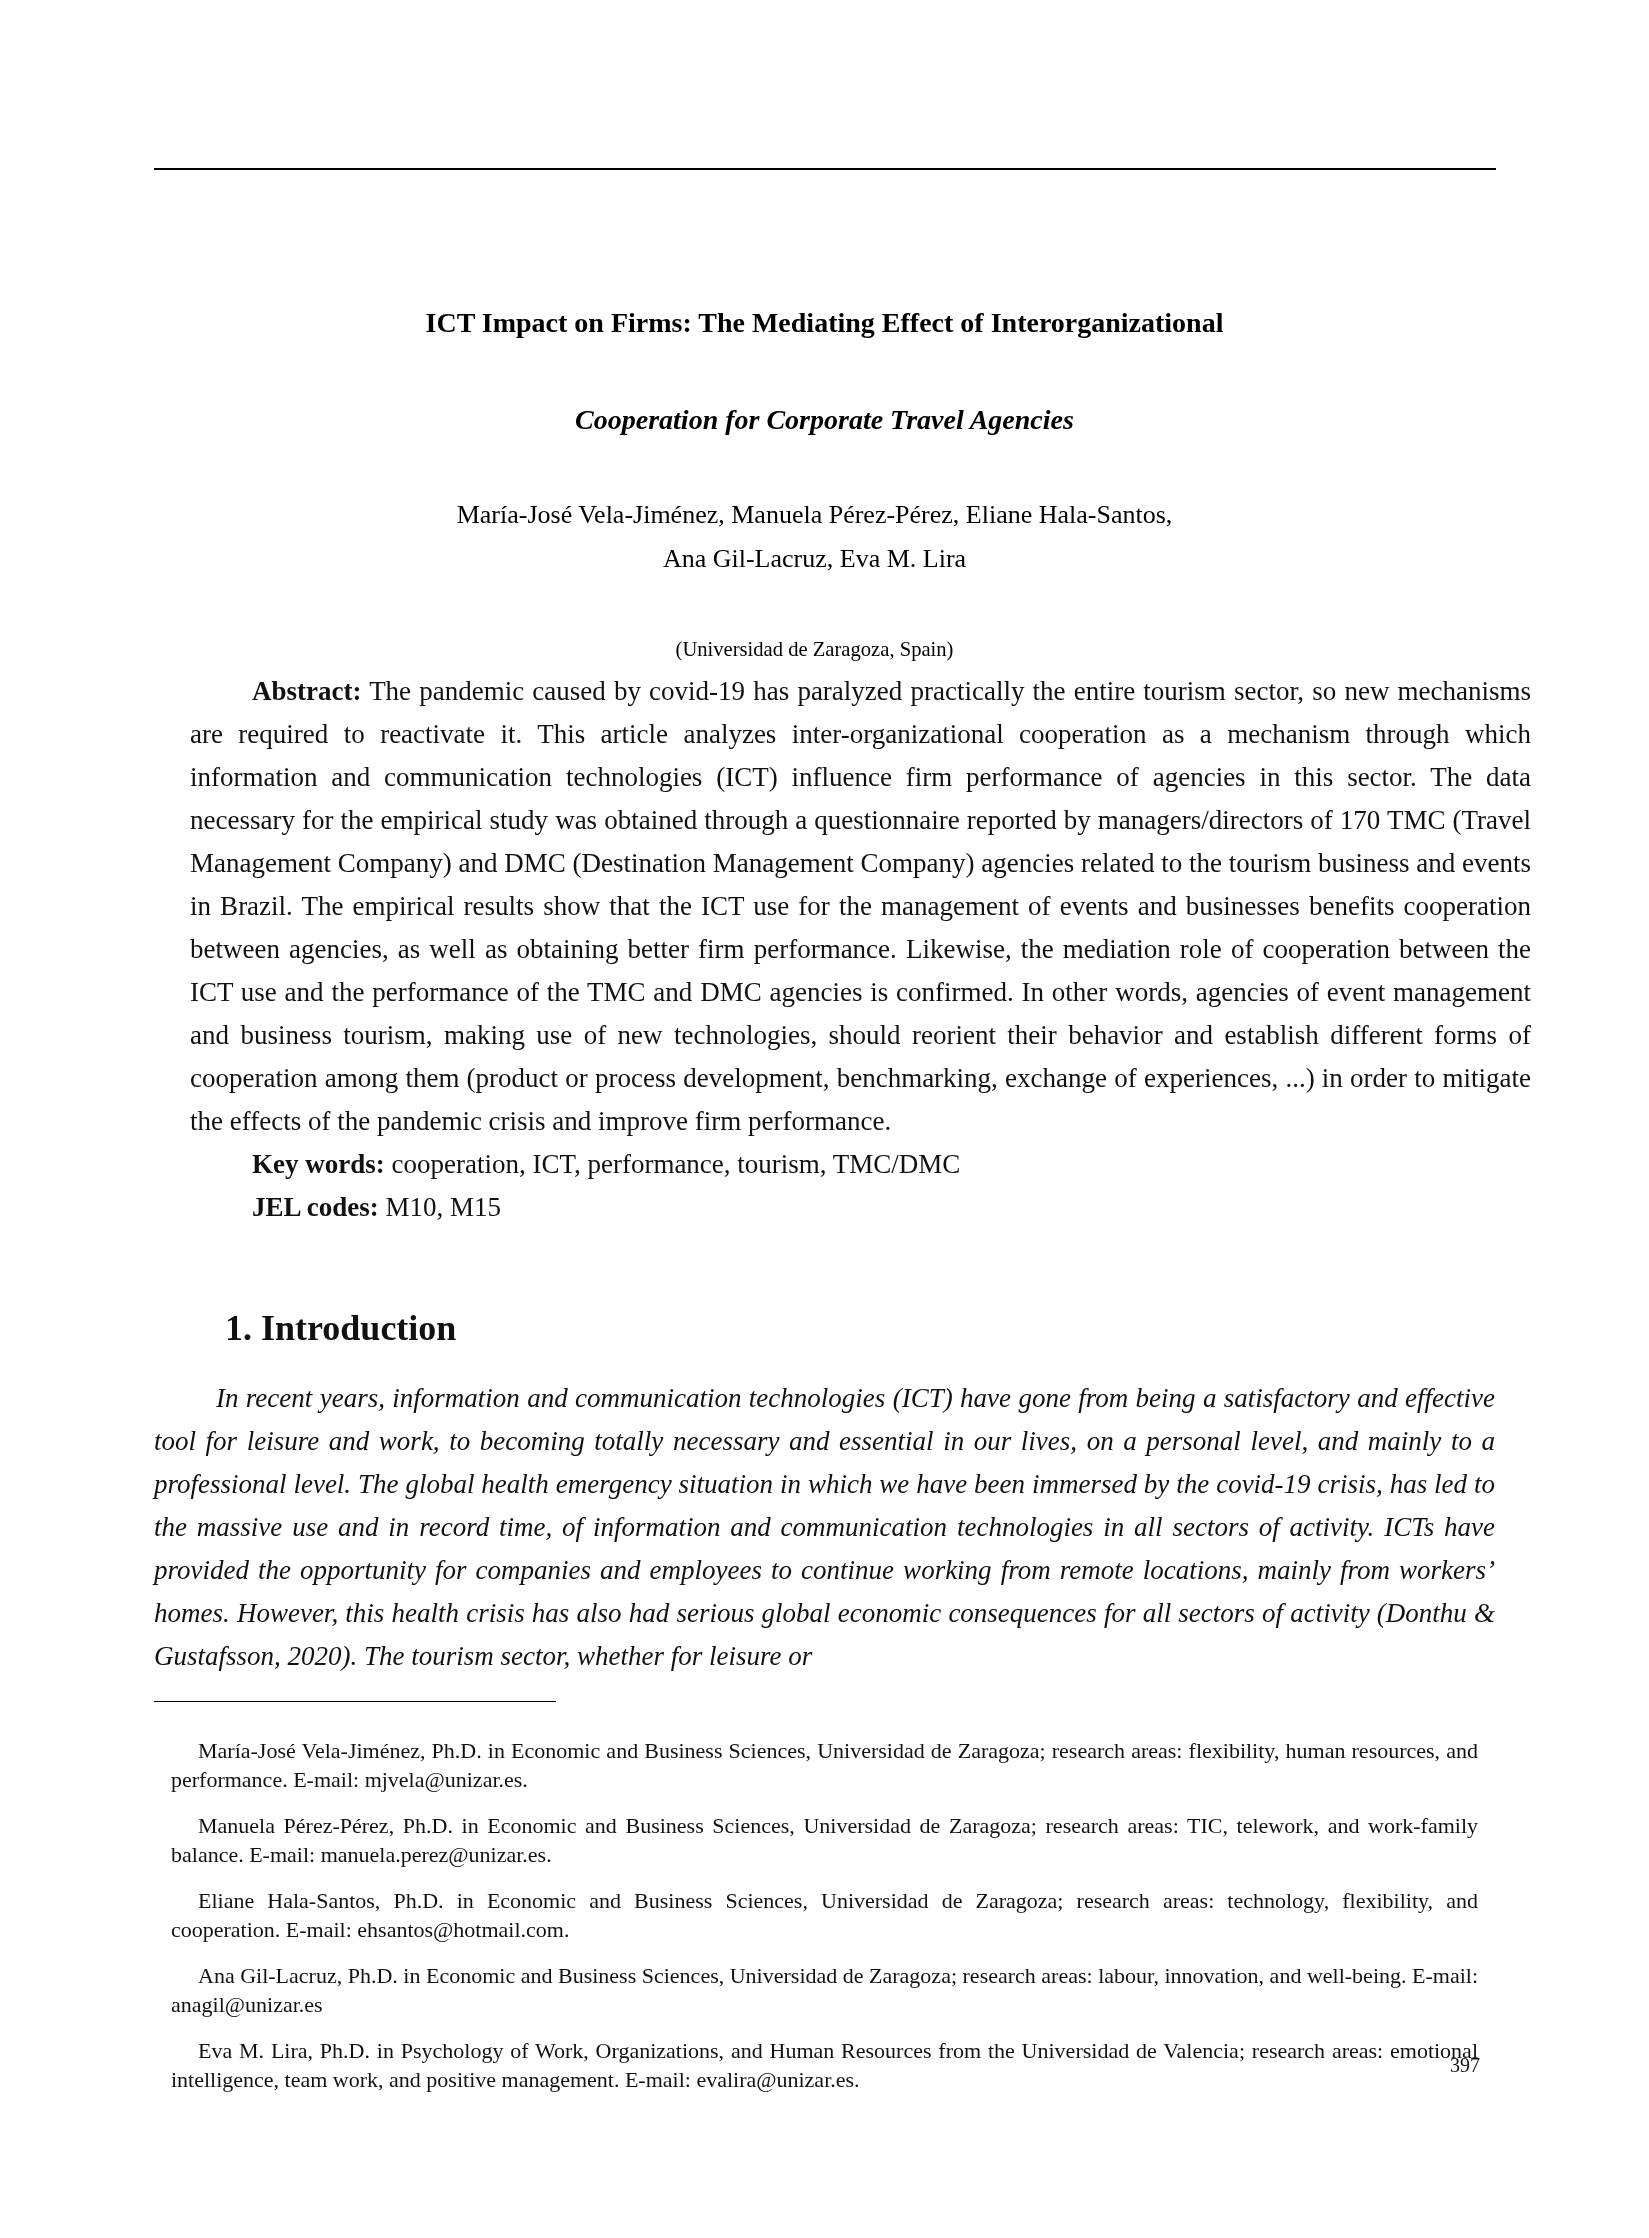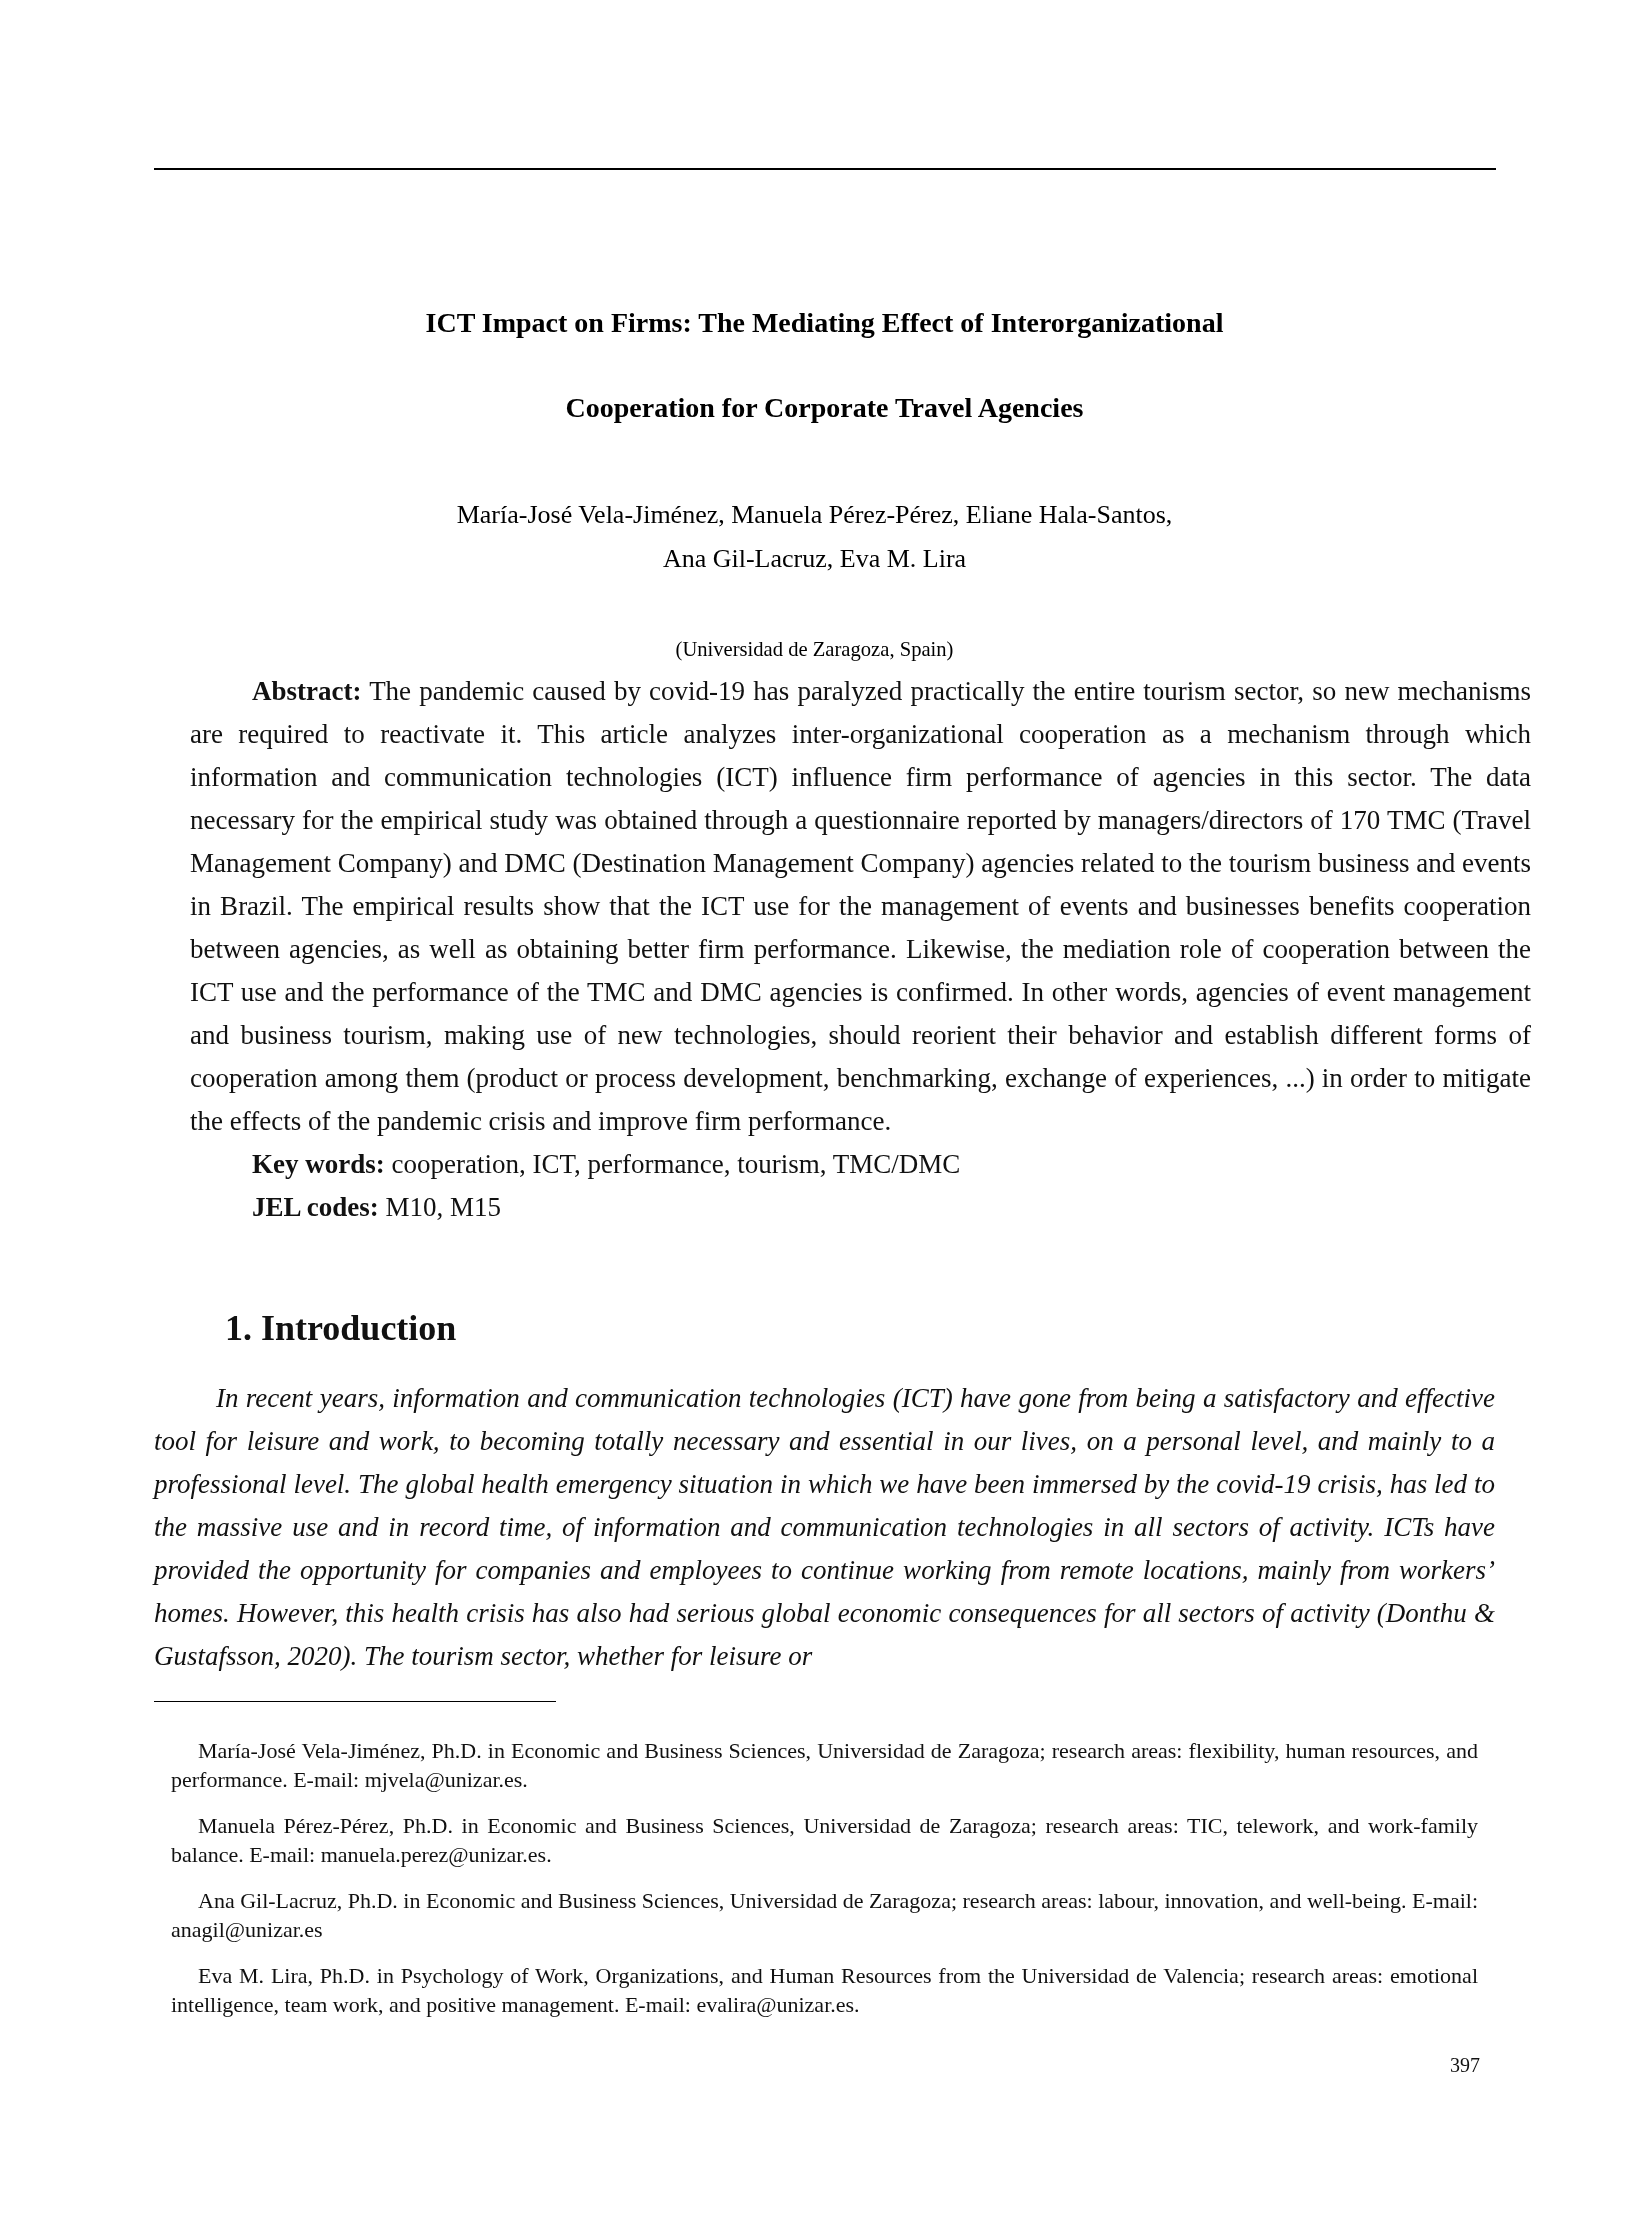--- a/index.html
+++ b/index.html
@@ -2,21 +2,21 @@
 <html style="font-size:10.6px"><head>
 <meta charset="utf-8">
 <style>
   html, body { margin: 0; padding: 0; background: #ffffff; }
   body { width: 1649px; height: 2239px; position: relative; overflow: hidden;
          font-family: "Liberation Serif", "DejaVu Serif", serif; color: #111; }
   .top-rule { position: absolute; left: 154px; top: 168px; width: 1342px; height: 2px; background: #000; }
   .title { position: absolute; left: 154px; width: 1341px; text-align: center; font-weight: bold;
            font-size: 28px; line-height: 40px; color: #000; }
   .title.l1 { top: 303px; }
-  .title.l2 { top: 388px; }
+  .title.l2 { top: 400px; font-style: italic; }
   .authors { position: absolute; left: 144px; width: 1341px; text-align: center; color: #000000; }
   .authors.a1 { top: 500px; font-size: 26px; line-height: 29px; }
   .authors.a2 { top: 544px; font-size: 26px; line-height: 29px; }
   .authors.aff { top: 589px; font-size: 20.6px; line-height: 24px; margin-top: 48px; }
   .body-block { position: absolute; left: 154px; width: 1341px; font-size: 27px; line-height: 43px;
                 text-align: justify; color: #111; }
   .abstract { top: 670px; margin-left: 36px; }
   .indent { text-indent: 62px; }
   .lbl { font-weight: bold; }
   .para { margin: 0; }
@@ -51,18 +51,19 @@
 
 <div class="body-block intro">
   <p class="para indent">In recent years, information and communication technologies (ICT) have gone from being a satisfactory and effective tool for leisure and work, to becoming totally necessary and essential in our lives, on a personal level, and mainly to a professional level. The global health emergency situation in which we have been immersed by the covid-19 crisis, has led to the massive use and in record time, of information and communication technologies in all sectors of activity. ICTs have provided the opportunity for companies and employees to continue working from remote locations, mainly from workers’ homes. However, this health crisis has also had serious global economic consequences for all sectors of activity (Donthu &amp; Gustafsson, 2020). The tourism sector, whether for leisure or</p>
 </div>
 
 <div class="fn-rule"></div>
 
 <div class="footnotes">
   <p class="fn">María-José Vela-Jiménez, Ph.D. in Economic and Business Sciences, Universidad de Zaragoza; research areas: flexibility, human resources, and performance. E-mail: mjvela@unizar.es.</p>
   <p class="fn">Manuela Pérez-Pérez, Ph.D. in Economic and Business Sciences, Universidad de Zaragoza; research areas: TIC, telework, and work-family balance. E-mail: manuela.perez@unizar.es.</p>
+  <p class="fn">Eliane Hala-Santos, Ph.D. in Economic and Business Sciences, Universidad de Zaragoza; research areas: technology, flexibility, and cooperation. E-mail: ehsantos@hotmail.com.</p>
   <p class="fn">Ana Gil-Lacruz, Ph.D. in Economic and Business Sciences, Universidad de Zaragoza; research areas: labour, innovation, and well-being. E-mail: anagil@unizar.es</p>
   <p class="fn">Eva M. Lira, Ph.D. in Psychology of Work, Organizations, and Human Resources from the Universidad de Valencia; research areas: emotional intelligence, team work, and positive management. E-mail: evalira@unizar.es.</p>
 </div>
 
 <div class="page-num">397</div>
 
 
 </body></html>

